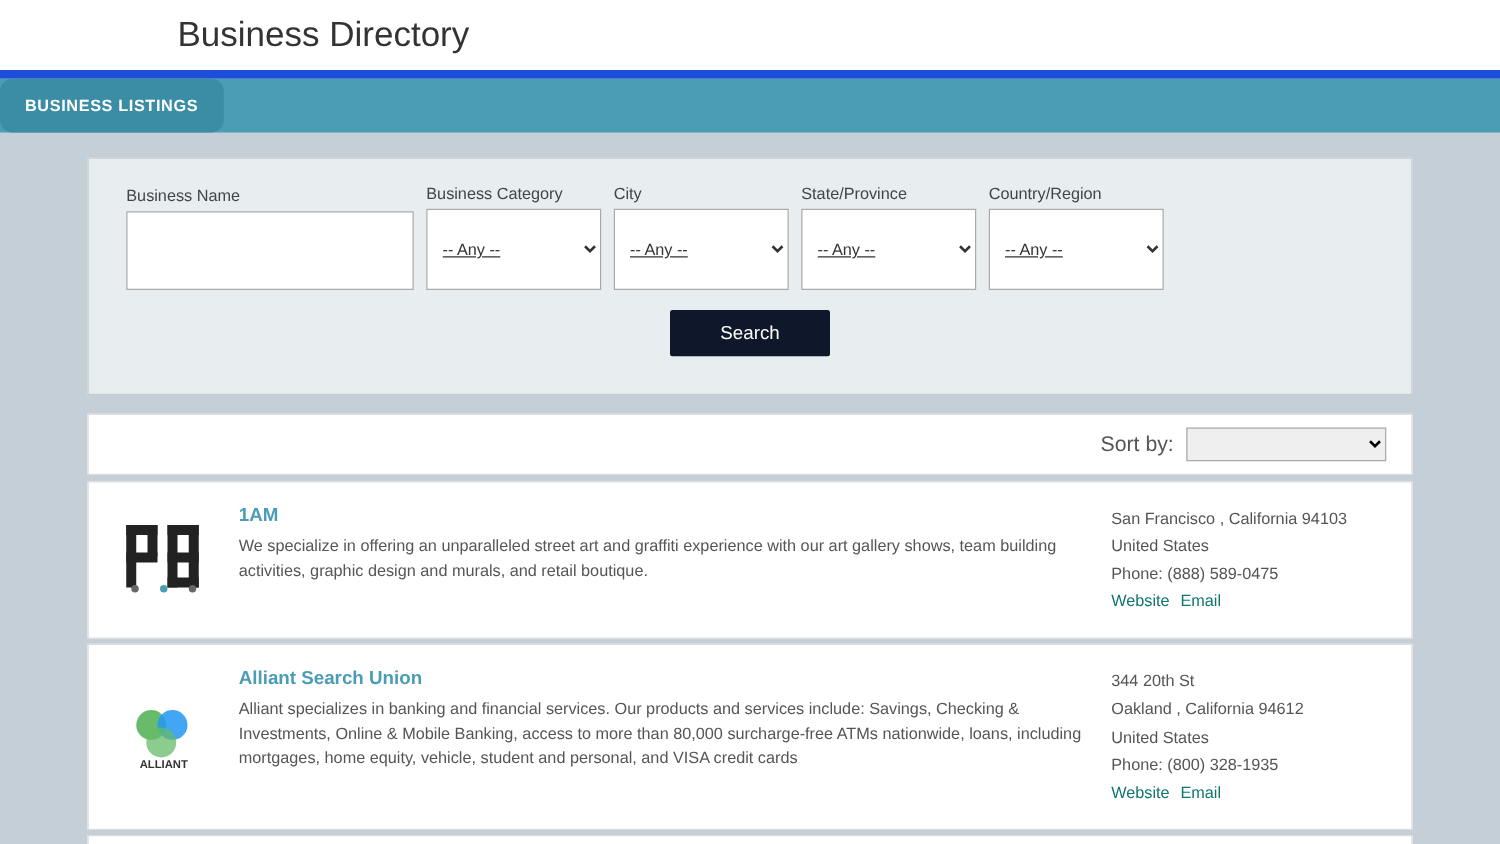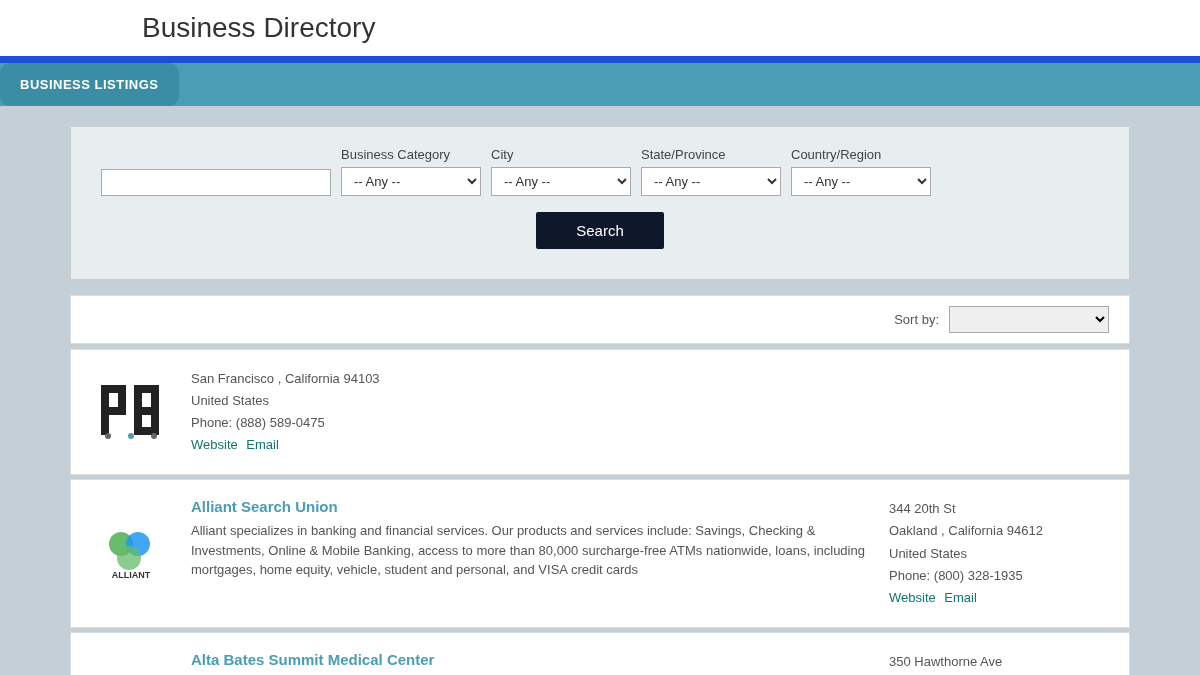--- a/index.html
+++ b/index.html
@@ -56,24 +56,25 @@
       flex-direction: column;
       gap: 5px;
     }
     .field-group label {
       font-size: 13px;
       color: #444;
     }
     .field-group input,
     .field-group select {
       border: 1px solid #aaa;
-      padding: 5px 8px;
+      padding: 23px 8px;
       font-size: 13px;
       background: #fff;
       color: #333;
+      text-decoration: underline;
     }
     .field-name input {
       width: 230px;
     }
     .field-category select,
     .field-city select,
     .field-state select,
     .field-country select {
       width: 140px;
     }
@@ -94,21 +95,21 @@
       background: #fff;
       border: 1px solid #ddd;
       padding: 10px 20px;
       display: flex;
       justify-content: flex-end;
       align-items: center;
       gap: 10px;
       margin-bottom: 5px;
     }
     .sort-row label {
-      font-size: 13px;
+      font-size: 17px;
       color: #555;
     }
     .sort-row select {
       padding: 4px 8px;
       font-size: 13px;
       border: 1px solid #aaa;
       width: 160px;
     }
     .listing-card {
       background: #fff;
@@ -175,20 +176,21 @@
 
 <div id="nav">
   <div class="nav-item">BUSINESS LISTINGS</div>
 </div>
 
 <div id="main">
 
   <div class="search-box">
     <div class="search-fields">
       <div class="field-group field-name">
+        <label>Business Name</label>
         <input type="text" style="">
       </div>
       <div class="field-group field-category">
         <label>Business Category</label>
         <select>
           <option>-- Any --</option>
         </select>
       </div>
       <div class="field-group field-city">
         <label>City</label>
@@ -236,20 +238,24 @@
         <rect x="55" y="5" width="8" height="50" fill="#222"></rect>
         <rect x="38" y="5" width="25" height="8" fill="#222"></rect>
         <rect x="38" y="27" width="25" height="8" fill="#222"></rect>
         <rect x="38" y="47" width="25" height="8" fill="#222"></rect>
 
         <circle cx="12" cy="56" r="3" fill="#666"></circle>
         <circle cx="35" cy="56" r="3" fill="#4a9db5"></circle>
         <circle cx="58" cy="56" r="3" fill="#666"></circle>
       </svg>
     </div>
+        </div>
+        <div class="listing-info">
+          <div class="listing-name">1AM</div>
+          <div class="listing-desc">We specialize in offering an unparalleled street art and graffiti experience with our art gallery shows, team building activities, graphic design and murals, and retail boutique.</div>
         </div>
         <div class="listing-address">
     <div>San Francisco , California 94103</div>
     <div>United States</div>
     <div>Phone: (888) 589-0475</div>
     <div class="addr-links">
       <a href="#">Website</a>
       <a href="#">Email</a>
     </div>
   </div>

